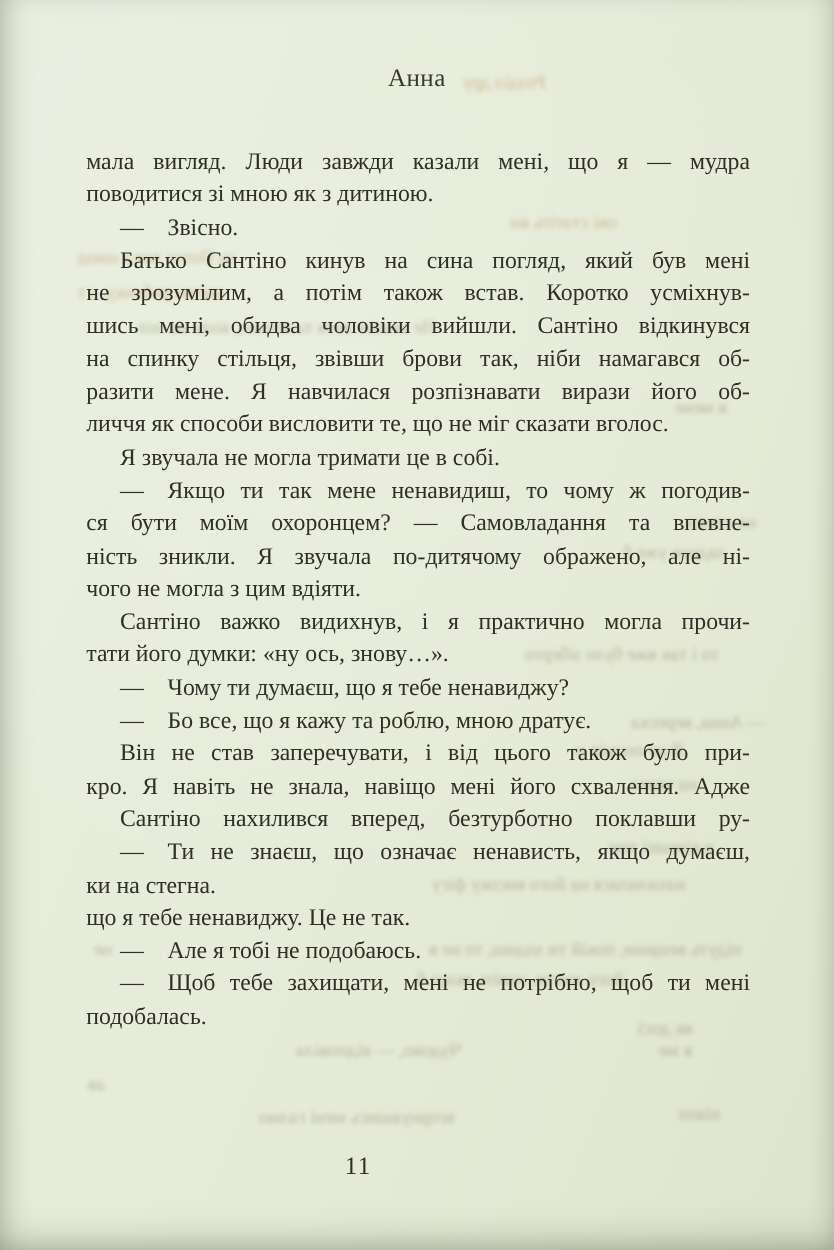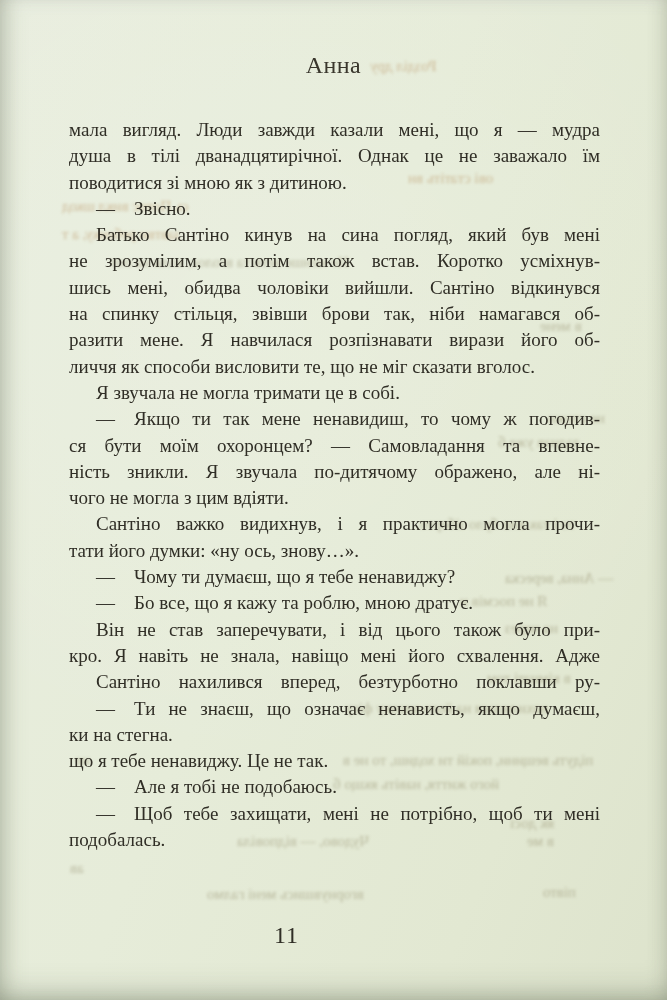--- a/index.html
+++ b/index.html
@@ -12,37 +12,37 @@
       radial-gradient(ellipse 130% 80% at 40% 32%, rgba(255,255,255,0.10), rgba(255,255,255,0) 60%),
       linear-gradient(112deg,#e9eedf 0%, #e6ecd9 45%, #e2e8d2 78%, #dde3cc 100%);
     box-shadow:
       inset 14px 0 24px -12px rgba(95,105,82,0.38),
       inset -9px 0 20px -10px rgba(95,105,82,0.28),
       inset 0 -18px 30px -14px rgba(82,92,72,0.38),
       inset 0 12px 20px -14px rgba(255,255,255,0.45);
   }
   .running-head{
     position:absolute;top:52px;left:0;width:667px;
-    text-align:center;font-size:24px;color:#3a372d;
+    text-align:center;font-size:20px;color:#3a372d;
     letter-spacing:0.4px;
   }
   .text-block{
     position:absolute;left:69px;top:117px;width:531px;
     font-size:19px;color:#302e26;font-family:Liberation Serif, serif;
   }
   .line{
     height:26.3px;line-height:26.3px;
     text-align:justify;text-align-last:justify;
     overflow:hidden;white-space:normal;
   }
   .line.last{text-align-last:left;}
   .line.indent{padding-left:27px;}
   .folio{
     position:absolute;top:922px;left:0;width:573px;
-    text-align:center;font-size:24px;color:#302e26;
+    text-align:center;font-size:20px;color:#302e26;
     letter-spacing:1px;
   }
   .ghost{
     position:absolute;
     transform:scaleX(-1);
     filter:blur(1.7px);
     font-size:15px;line-height:17px;
     white-space:nowrap;
     color:rgba(144,138,103,0.50);
     pointer-events:none;
@@ -74,21 +74,20 @@
       <div class="ghost" style="left: 510px; top: 815px;">як досі</div>
       <div class="ghost" style="left: 237px; top: 833px;">Чудово, — відповіла</div>
       <div class="ghost" style="left: 527px; top: 833px;">в ме</div>
       <div class="ghost" style="left: 70px; top: 860px;">ав</div>
       <div class="ghost" style="left: 207px; top: 886px;">вгорнувшись мені галмо</div>
       <div class="ghost" style="left: 543px; top: 884px;">півто</div>
     </div>
   <div class="running-head">Анна</div>
   <div class="text-block">
       <div class="line">мала вигляд. Люди завжди казали мені, що я — мудра</div>
-      <div class="line">душа в тілі дванадцятирічної. Однак це не заважало їм</div>
       <div class="line last">поводитися зі мною як з дитиною.</div>
       <div class="line indent last">— Звісно.</div>
       <div class="line indent">Батько Сантіно кинув на сина погляд, який був мені</div>
       <div class="line">не зрозумілим, а потім також встав. Коротко усміхнув-</div>
       <div class="line">шись мені, обидва чоловіки вийшли. Сантіно відкинувся</div>
       <div class="line">на спинку стільця, звівши брови так, ніби намагався об-</div>
       <div class="line">разити мене. Я навчилася розпізнавати вирази його об-</div>
       <div class="line last">личчя як способи висловити те, що не міг сказати вголос.</div>
       <div class="line indent last">Я звучала не могла тримати це в собі.</div>
       <div class="line indent">— Якщо ти так мене ненавидиш, то чому ж погодив-</div>

